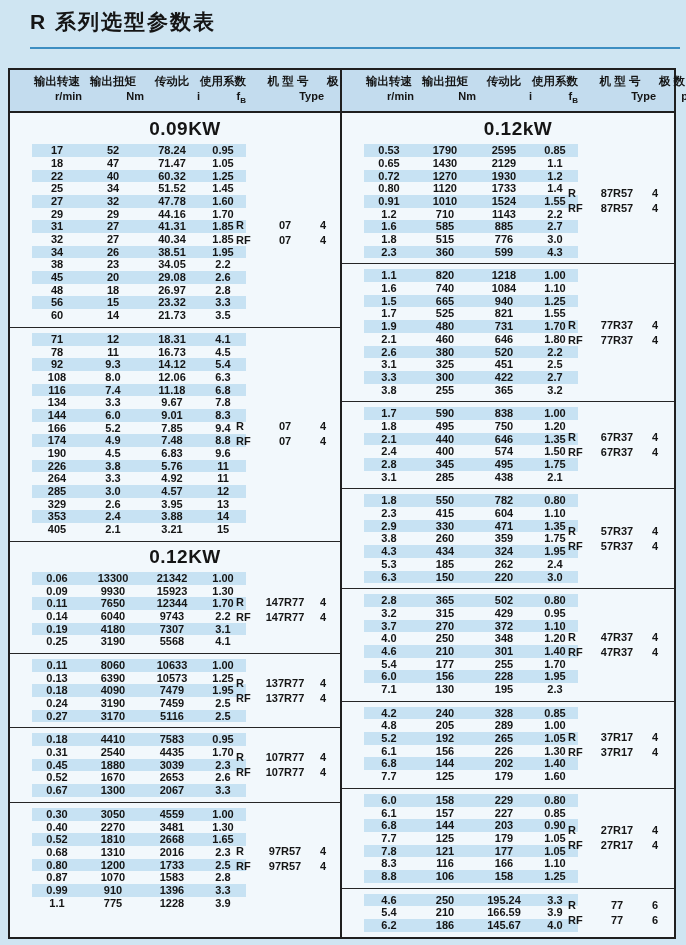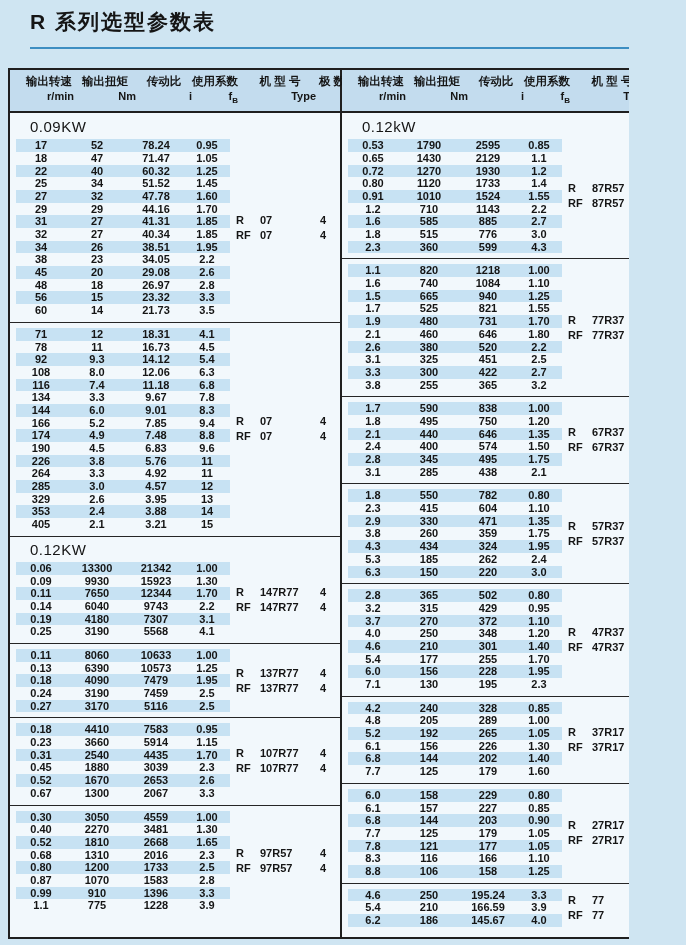--- a/index.html
+++ b/index.html
@@ -1,43 +1,43 @@
 <!DOCTYPE html>
 <html><head>
 <meta charset="utf-8">
 <style>
   * { box-sizing: border-box; margin: 0; padding: 0; }
   html,body { background:#cfe5f2; }
   body { font-family:"Liberation Sans", sans-serif; color:#151515; }
-  .page { position:relative; width:629px; height:945px; background:#cfe5f2; overflow:hidden; }
+  .page { position:relative; width:686px; height:945px; background:#cfe5f2; overflow:hidden; }
   .title { position:absolute; left:30px; top:8px; font-size:21px; font-weight:bold; letter-spacing:2px; }
   .title-rule { position:absolute; left:30px; top:47px; width:650px; height:2px; background:#3d8ec2; }
   .table-box { position:absolute; left:8px; top:68px; width:668px; min-height:871px;
                border:2px solid #1f1f1f; background:#f2f8fc; display:flex; align-items:stretch; }
   .half { width:50%; }
   .half.first { border-right:2px solid #1f1f1f; }
-  .thead { background:#c3dcee; border-bottom:2px solid #1f1f1f; padding:3px 8px 3px; }
+  .thead { background:#c3dcee; border-bottom:2px solid #1f1f1f; padding:3px 16px 3px; }
   .hrow { display:grid; grid-template-columns:6px 50px 62px 56px 46px 6px 72px 32px; }
   .hrow .c { text-align:center; font-weight:bold; white-space:nowrap; }
   .labels .c { font-size:11.5px; line-height:16px; }
   .units .c { font-size:11px; line-height:14px;text-align:right; }
   .units sub { font-size:8px; font-weight:bold; }
   .col-body { padding-top:1px; }
-  .power-title { font-size:15px; font-weight:normal; margin:4px 0 3px 20px; letter-spacing:0.5px; }
+  .power-title { font-size:19px; font-weight:bold; margin:4px 0 3px 20px; letter-spacing:0.5px;text-align:center; }
   .sep { border-top:1.5px solid #262626; margin:4px 0 4px 0; }
-  .block { position:relative; padding:1px 0; }
+  .block { position:relative; padding:1px 16px; }
   .rows { margin-left:6px; width:214px; }
   .row { display:grid; grid-template-columns:50px 62px 56px 46px; height:12.7px; line-height:12.7px;
          font-size:11px; font-weight:bold; }
   .rows .row:nth-child(odd) { background:#c7e2f3; }
   .cell { text-align:center; }
   .typezone { position:absolute; left:226px; top:50%; transform:translateY(-50%); width:100px; }
   .typeline { display:grid; grid-template-columns:24px 50px 26px; font-size:11px; font-weight:bold; line-height:15px; }
   .tprefix { text-align:left; }
-  .tmodel { text-align:left; }
+  .tmodel { text-align:center; }
   .tpoles { text-align:center; }
 </style>
 </head>
 <body>
 
 <div class="page">
   <div class="title">R 系列选型参数表</div>
   <div class="title-rule"></div>
 
   <div class="table-box">
@@ -384,26 +384,20 @@
           <div class="sep"></div>
           <div class="block">
             <div class="rows">
               <div class="row">
                 <span class="cell">0.18</span>
                 <span class="cell">4410</span>
                 <span class="cell">7583</span>
                 <span class="cell">0.95</span>
               </div>
               <div class="row">
-                <span class="cell">0.23</span>
-                <span class="cell">3660</span>
-                <span class="cell">5914</span>
-                <span class="cell">1.15</span>
-              </div>
-              <div class="row">
                 <span class="cell">0.31</span>
                 <span class="cell">2540</span>
                 <span class="cell">4435</span>
                 <span class="cell">1.70</span>
               </div>
               <div class="row">
                 <span class="cell">0.45</span>
                 <span class="cell">1880</span>
                 <span class="cell">3039</span>
                 <span class="cell">2.3</span>

